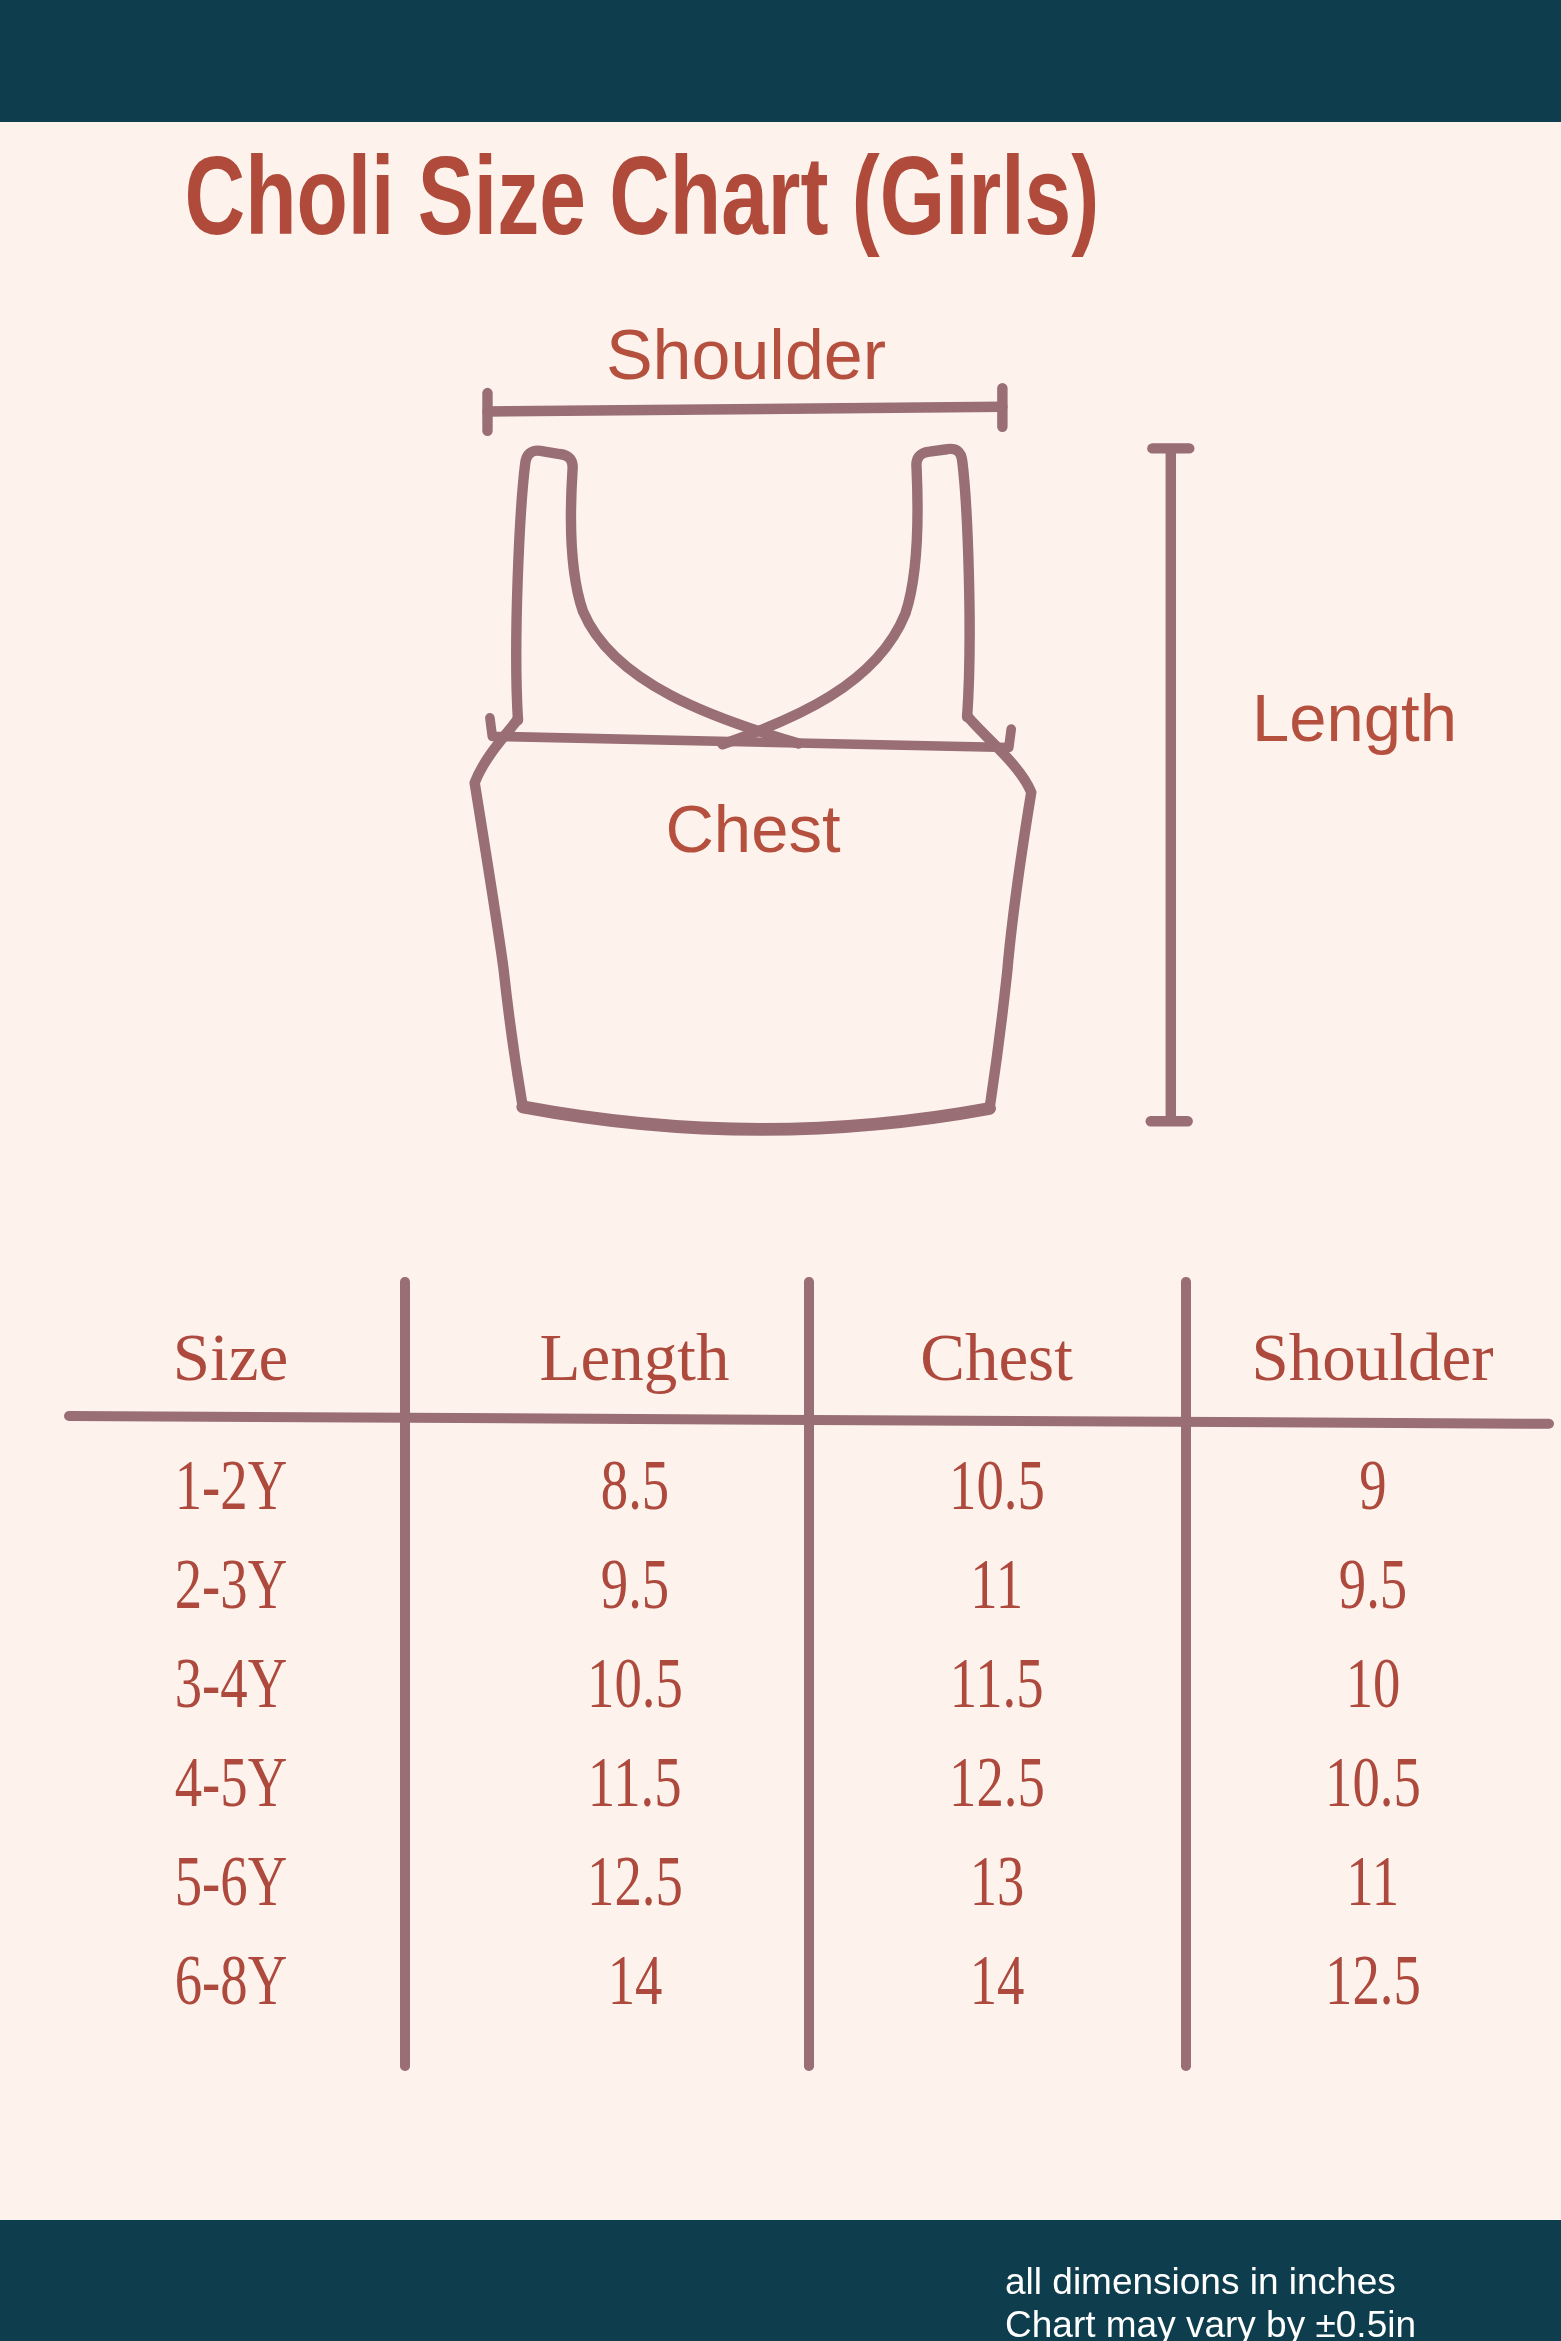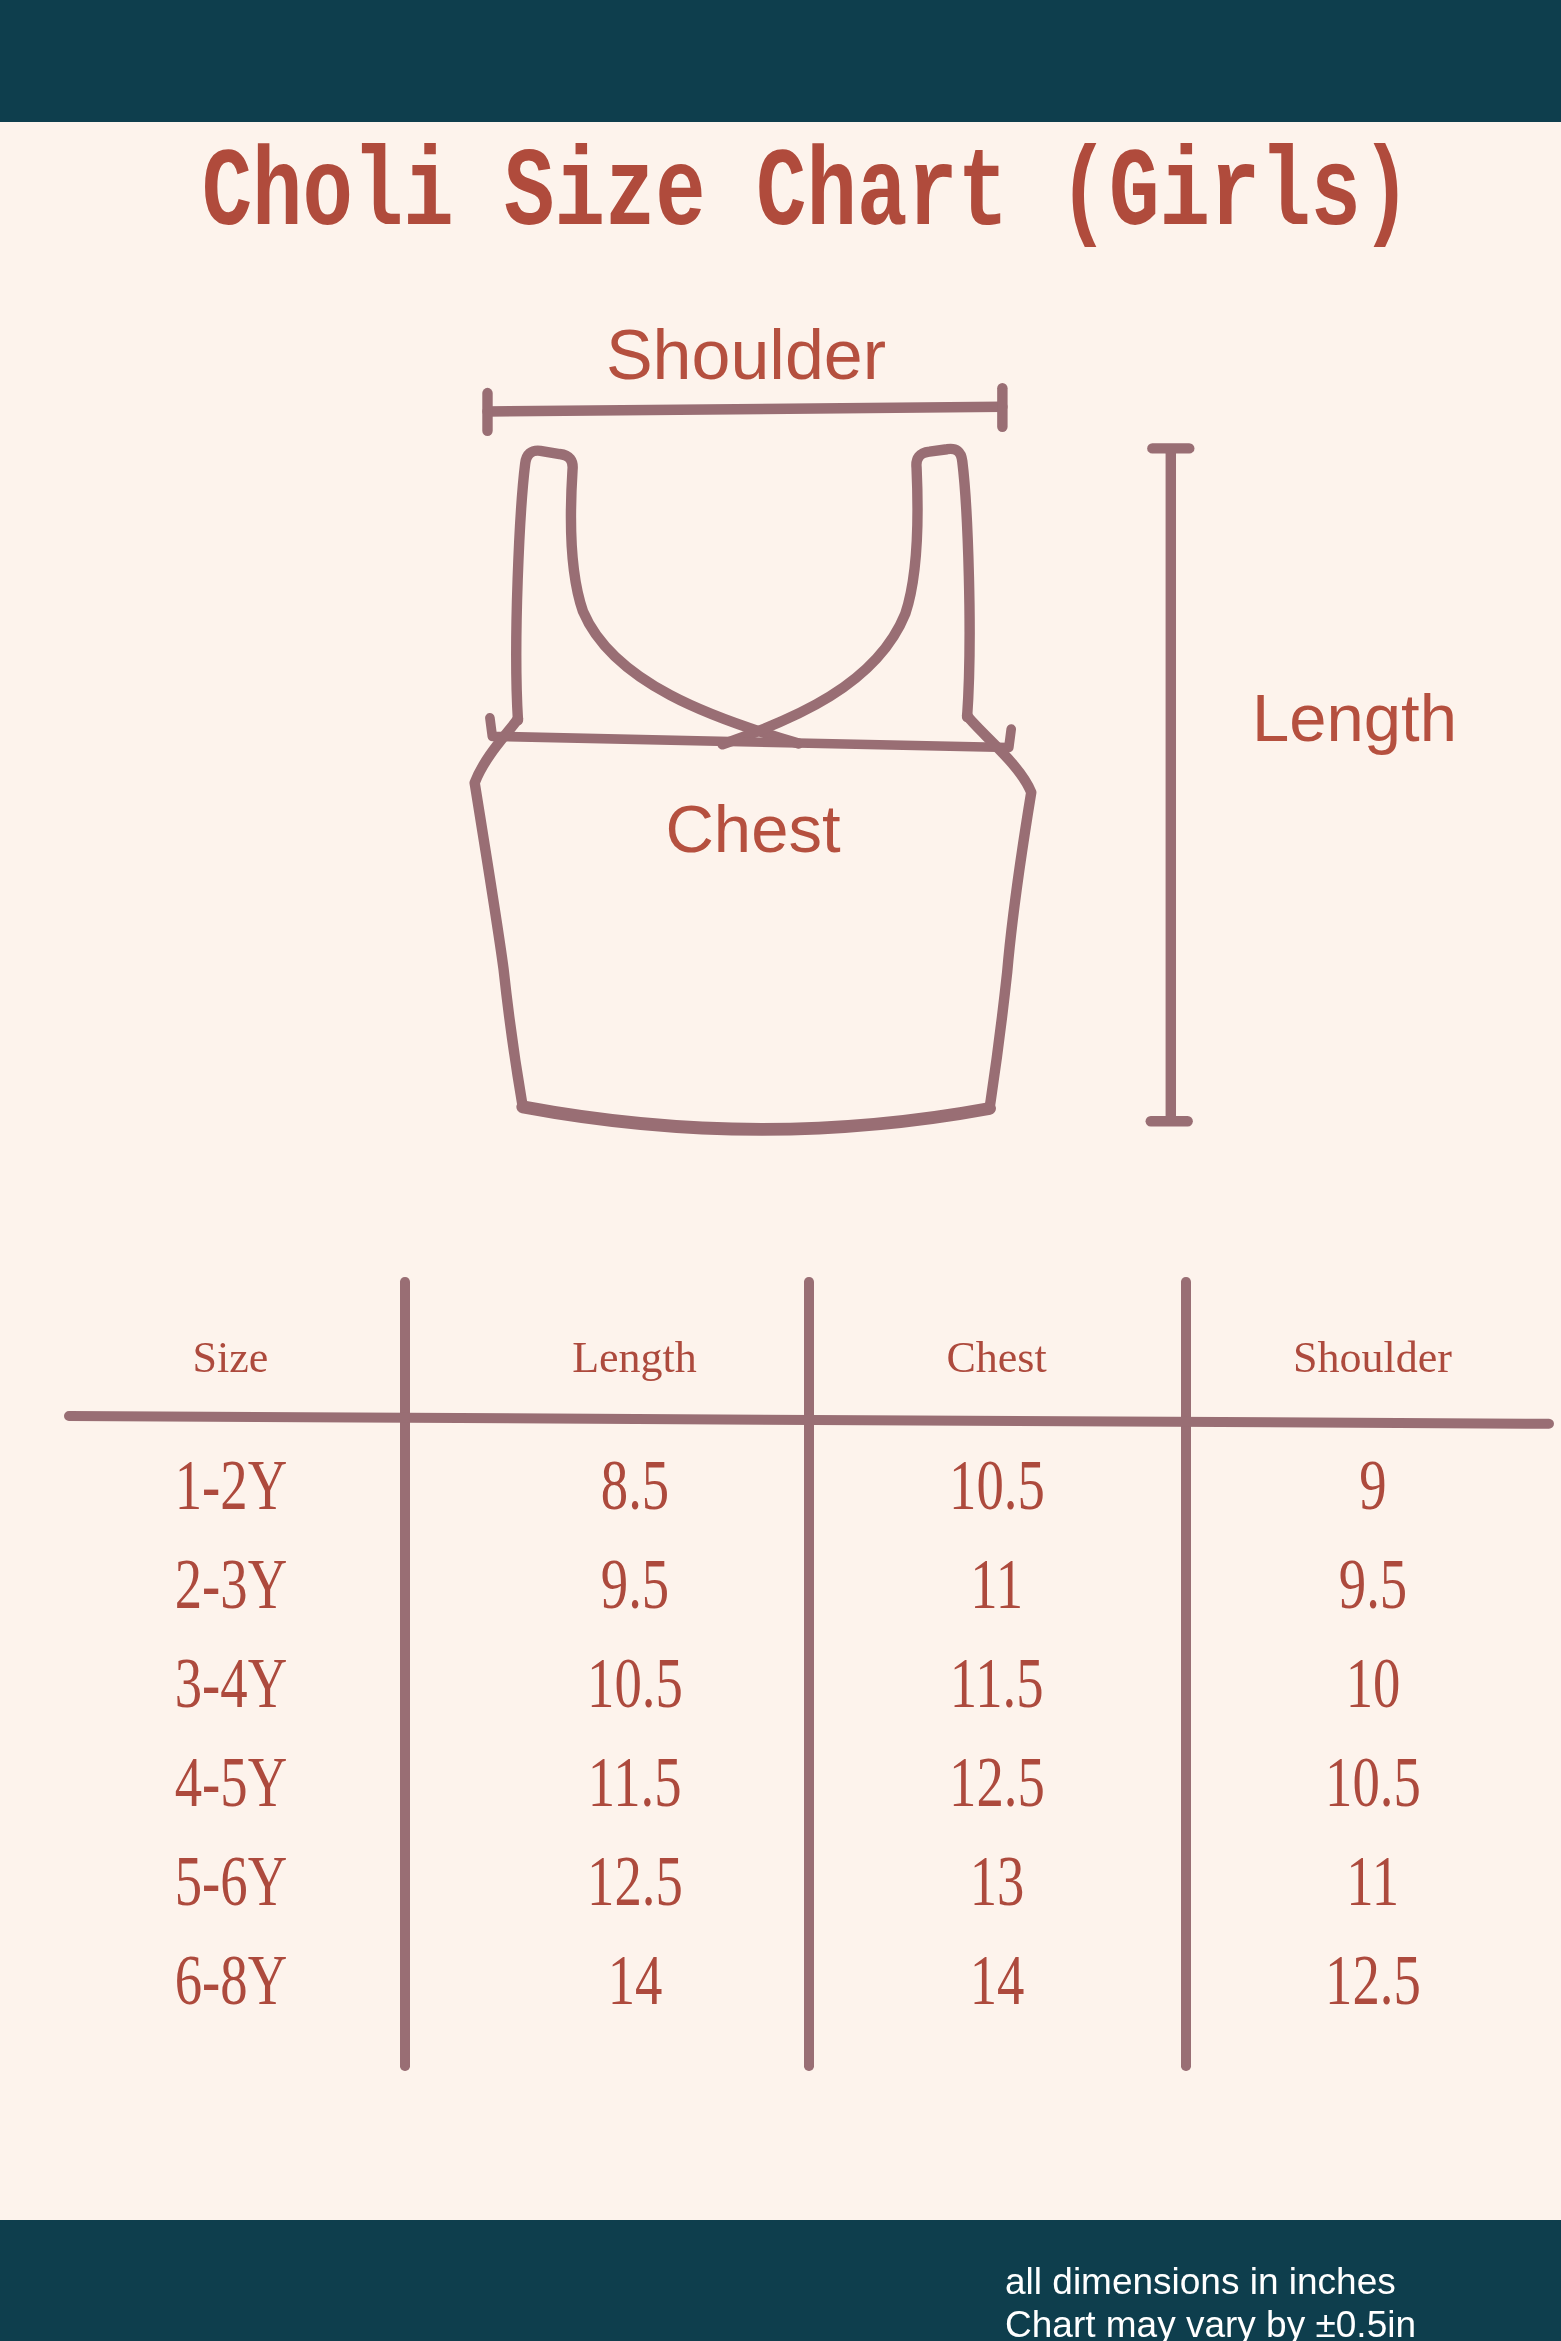--- a/index.html
+++ b/index.html
@@ -3,36 +3,36 @@
 <meta charset="utf-8">
 <style>
   html,body{margin:0;padding:0;background:#e8e2dc;}
   #canvas{position:relative;width:1561px;height:2342px;background:#fdf3ec;overflow:hidden;
           font-family:"Liberation Sans",sans-serif;}
   .bar{position:absolute;left:0;width:1561px;background:#0e3e4d;}
   #top-bar{top:0;height:122px;}
   #bottom-bar{top:2220px;height:122px;}
   
   #title{position:absolute;top:131px;left:0;width:1284px;text-align:center;
-         font-family:Liberation Mono, monospace;font-weight:700;font-size:112px;
+         font-family:Liberation Sans, sans-serif;font-weight:700;font-size:112px;
          color:#b04b3c;white-space:nowrap;}
   #title .squeeze{display:inline-block;transform:scaleX(.75);transform-origin:center;}
   
   .diag-label{position:absolute;color:#b5503f;font-family:"Liberation Sans",sans-serif;
               white-space:nowrap;}
   #shoulder-label{top:315px;left:746px;transform:translateX(-50%);font-size:70px;}
   #chest-label{top:790px;left:753px;transform:translateX(-50%);font-size:67px;}
   #length-label{top:679px;left:1252px;font-size:67px;}
   
   #size-table{position:absolute;top:1278px;left:0;width:1561px;display:grid;
               grid-template-columns:461px 347px 377px 375px;
               grid-template-rows:158px repeat(6,99px);}
   .cell{display:flex;align-items:center;justify-content:center;color:#ad4a3d;
         font-family:"Liberation Serif",serif;white-space:nowrap;}
-  .cell.head{font-size:44px;}
+  .cell.head{font-size:67px;}
   .cell.data{font-size:72px;}
   .cell.data .squeeze{display:inline-block;transform:scaleX(.76);transform-origin:center;}
   .vline{position:absolute;width:9.6px;top:1277px;height:794px;background:#996e74;
          border-radius:4.8px;}
   #vline-1{left:400px;} #vline-2{left:804px;} #vline-3{left:1181px;}
   #header-underline{position:absolute;left:64px;top:1411px;width:1490px;height:10.4px;
          background:#996e74;border-radius:5.6px;transform:rotate(.3deg);transform-origin:left center;}
   
   #footer-note{position:absolute;left:1005px;top:2232px;color:#ffffff;
         font-size:37px;line-height:43px;font-family:"Liberation Sans",sans-serif;white-space:nowrap;margin-top:28px;}

